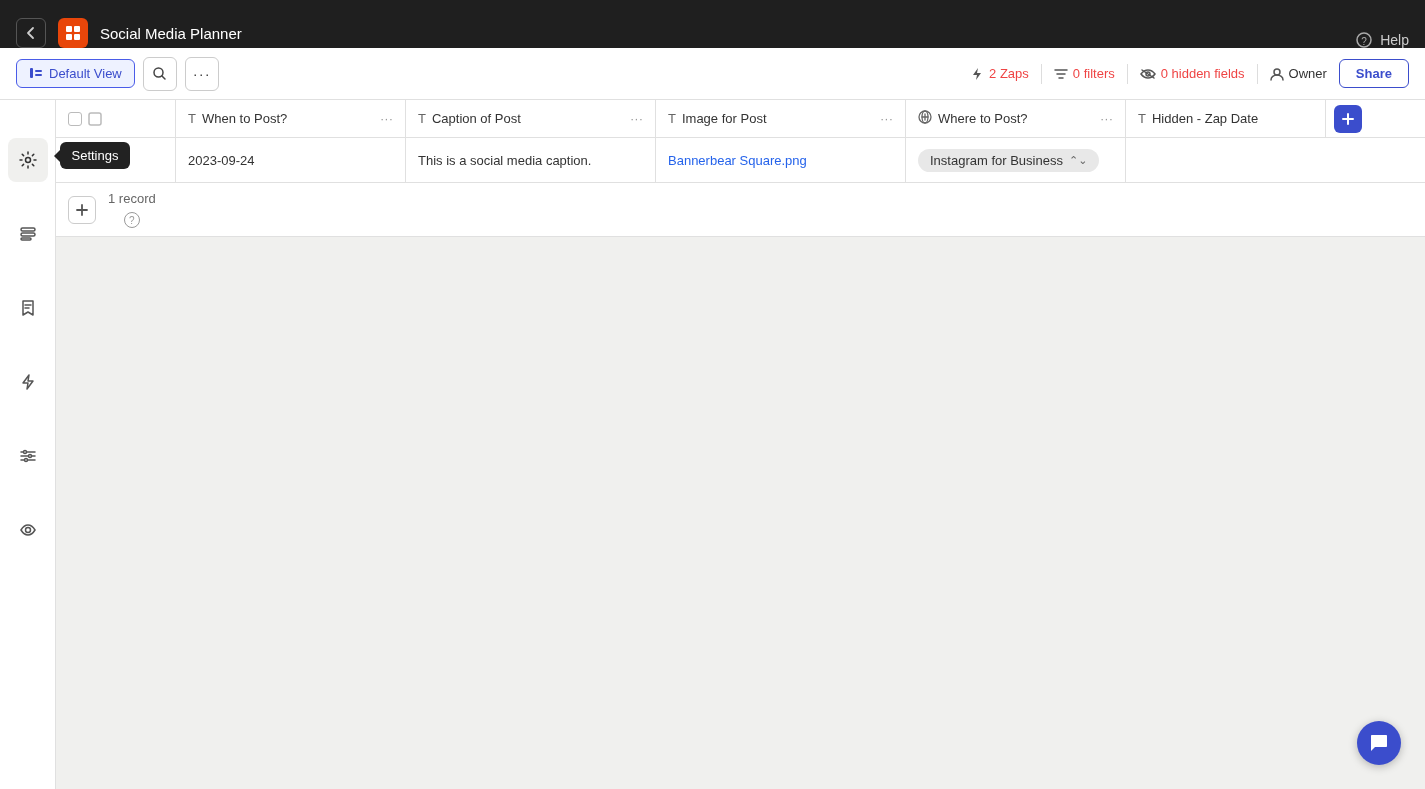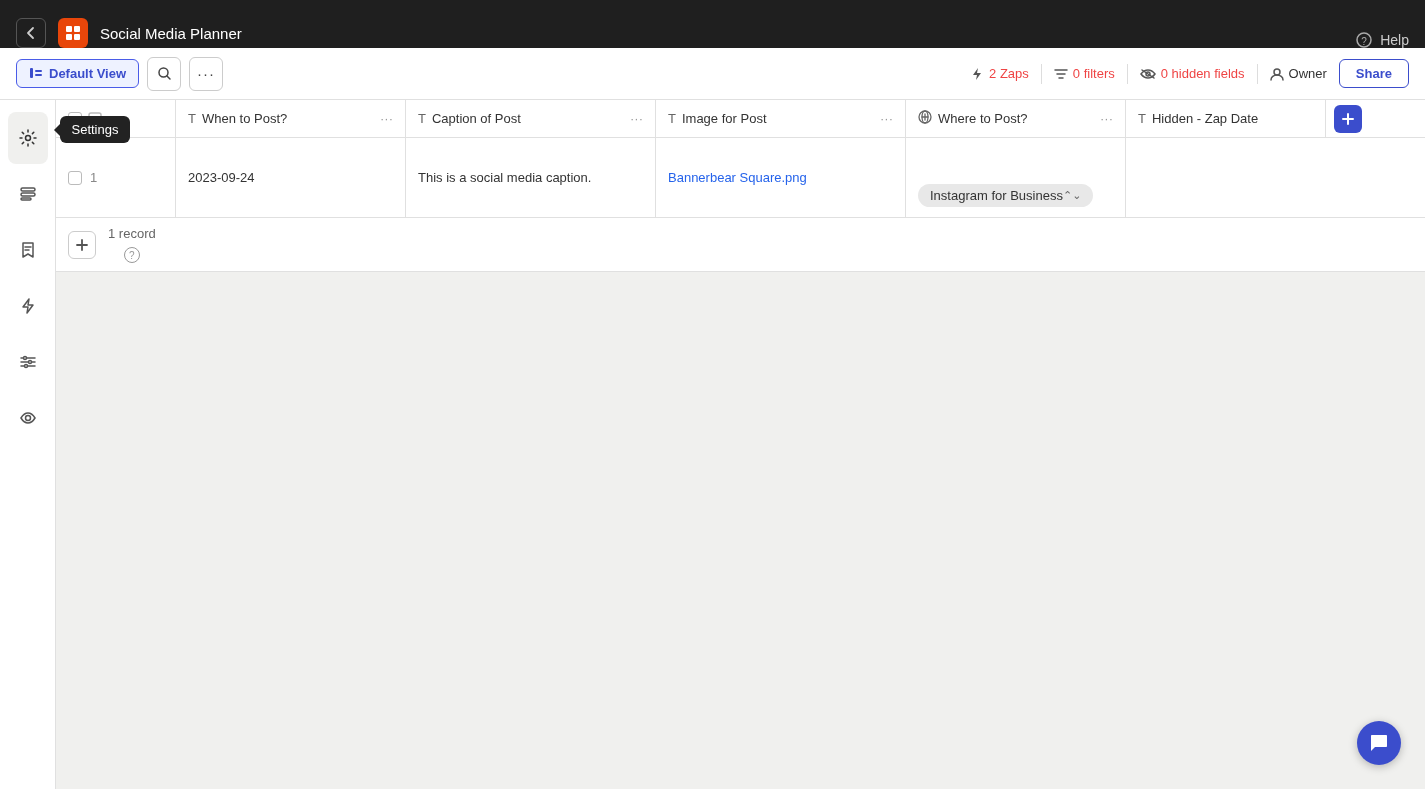--- a/index.html
+++ b/index.html
@@ -43,21 +43,21 @@
       gap: 8px;
       border-bottom: 1px solid #e0e0e0;
       justify-content: space-between;
     }
     .toolbar-left { display: flex; align-items: center; gap: 8px; }
     .toolbar-right { display: flex; align-items: center; gap: 12px; }
     .view-btn {
       display: flex; align-items: flex-start; gap: 6px;
       background: #eef2ff; border: 1.5px solid #4a5ce8;
       border-radius: 6px; padding: 6px 12px; cursor: pointer;
-      font-size: 13px; font-weight: 700; color: #3b4dcc;
+      font-size: 13px; font-weight: 400; color: #3b4dcc;
     }
     .icon-btn {
       width: 34px; height: 34px;
       border: 1.5px solid #ccc; border-radius: 6px;
       display: flex; align-items: center; justify-content: center;
       cursor: pointer; background: #fff; color: #444; font-size: 15px;
     }
     .dots-btn {
       width: 34px; height: 34px;
       border: 1.5px solid #ccc; border-radius: 6px;
@@ -91,24 +91,25 @@
       background: #fff;
       border-right: 1px solid #e0e0e0;
       display: flex;
       flex-direction: column;
       align-items: center;
       padding: 12px 0;
       gap: 4px;
       position: relative;
     }
     .sidebar-item {
-      width: 40px; height: 52px;
+      width: 40px; height: 44px;
       display: flex; align-items: center; justify-content: center;
       border-radius: 8px; cursor: pointer; color: #555; font-size: 18px;
       position: relative;
+      margin-top: 26px;
     }
     .sidebar-item.active { background: #f0f0ee; }
     .settings-tooltip {
       position: absolute;
       left: 52px;
       top: 4px;
       background: #222;
       color: #fff;
       padding: 6px 12px;
       border-radius: 6px;
@@ -205,21 +206,21 @@
     .cell-hidden { width: 200px; min-width: 200px; border-right: none; }
     .cell-link { color: #2563eb; text-decoration: none; }
 
     .badge {
       background: #e8e8e8;
       border-radius: 16px;
       padding: 4px 12px;
       font-size: 13px;
       font-weight: 500;
       color: #333;
-      display: flex; align-items: center;  margin-top: 36px;
+      display: flex; align-items: center; gap: 6px;
     }
     .badge-arrow { color: #666; font-size: 11px; }
 
     
     .add-row {
       display: flex;
       align-items: center;
       padding: 8px 12px;
       background: #fff;
       border-bottom: 1px solid #e0e0e0;

